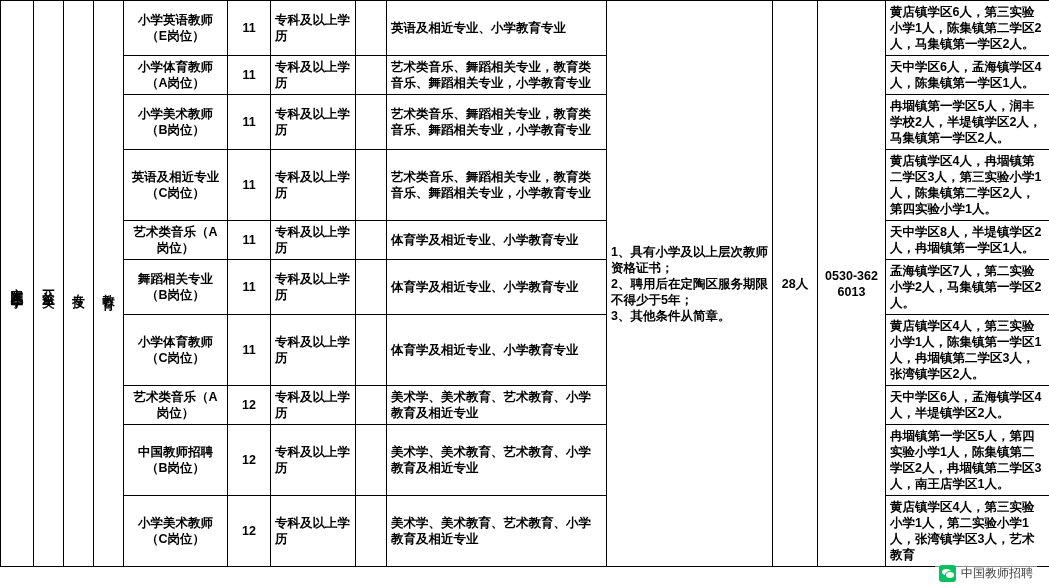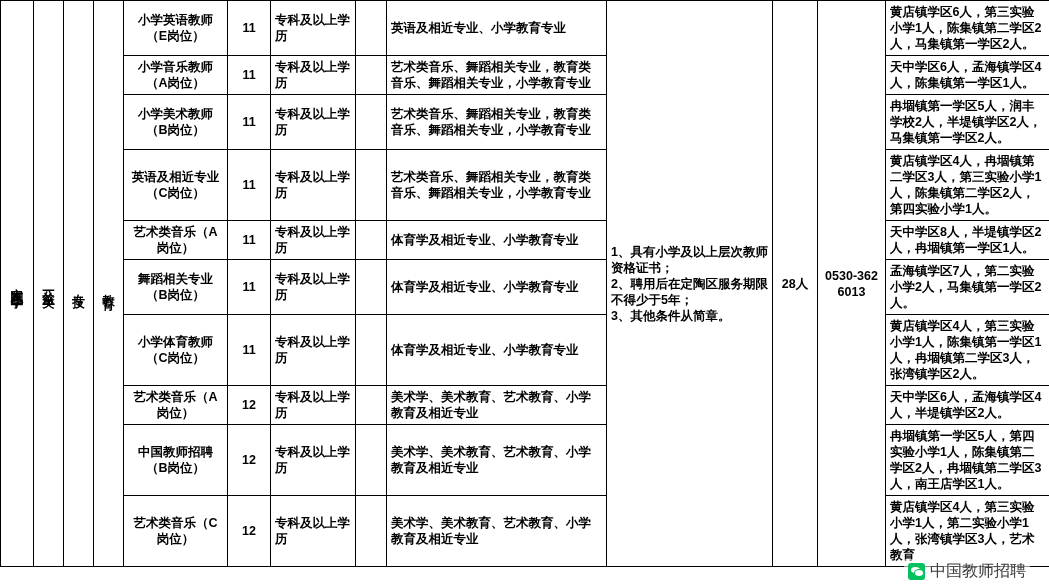--- a/index.html
+++ b/index.html
@@ -51,26 +51,26 @@
   col.c7{width:85px;}
   col.c8{width:31px;}
   col.c9{width:220px;}
   col.c10{width:166px;}
   col.c11{width:45px;}
   col.c12{width:68px;}
   col.c13{width:164px;}
 
   .watermark{
     position:absolute;
-    right:19px;
+    right:12px;
     bottom:2px;
     display:flex;
     align-items:center;
     gap:5px;
-    font-size:16px;
+    font-size:12px;
     color:#3b3b3b;
     background:rgba(255,255,255,0.55);
     padding:2px 4px;
     border-radius:2px;
     pointer-events:none;
   }
   .wm-logo{
     width:17px;height:17px;border-radius:3px;
     background:#07c160;
     position:relative;
@@ -123,21 +123,21 @@
       <td class="l">英语及相近专业、小学教育专业</td>
       <td class="l" rowspan="10" style="white-space:pre-line;vertical-align:middle;">1、具有小学及以上层次教师资格证书；
 2、聘用后在定陶区服务期限不得少于5年；
 3、其他条件从简章。</td>
       <td class="c" rowspan="10">28人</td>
       <td class="c" rowspan="10">0530-3626013</td>
       <td class="l">黄店镇学区6人，第三实验小学1人，陈集镇第二学区2人，马集镇第一学区2人。</td>
     </tr>
 
     <tr>
-      <td class="c">小学音乐教师（A岗位）</td>
+      <td class="c">小学体育教师（A岗位）</td>
       <td class="c">11</td>
       <td class="l">专科及以上学历</td>
       <td class="c"></td>
       <td class="l">艺术类音乐、舞蹈相关专业，教育类音乐、舞蹈相关专业，小学教育专业</td>
       <td class="l">天中学区6人，孟海镇学区4人，陈集镇第一学区1人。</td>
     </tr>
 
     <tr>
       <td class="c">小学美术教师（B岗位）</td>
       <td class="c">11</td>
@@ -195,21 +195,21 @@
     <tr>
       <td class="c">中国教师招聘（B岗位）</td>
       <td class="c">12</td>
       <td class="l">专科及以上学历</td>
       <td class="c"></td>
       <td class="l">美术学、美术教育、艺术教育、小学教育及相近专业</td>
       <td class="l">冉堌镇第一学区5人，第四实验小学1人，陈集镇第二学区2人，冉堌镇第二学区3人，南王店学区1人。</td>
     </tr>
 
     <tr>
-      <td class="c">艺术类音乐（C岗位）</td>
+      <td class="c">小学美术教师（C岗位）</td>
       <td class="c">12</td>
       <td class="l">专科及以上学历</td>
       <td class="c"></td>
       <td class="l">美术学、美术教育、艺术教育、小学教育及相近专业</td>
       <td class="l">黄店镇学区4人，第三实验小学1人，第二实验小学1人，张湾镇学区3人，艺术教育</td>
     </tr>
   </tbody>
 </table>
 
 <div class="watermark">

